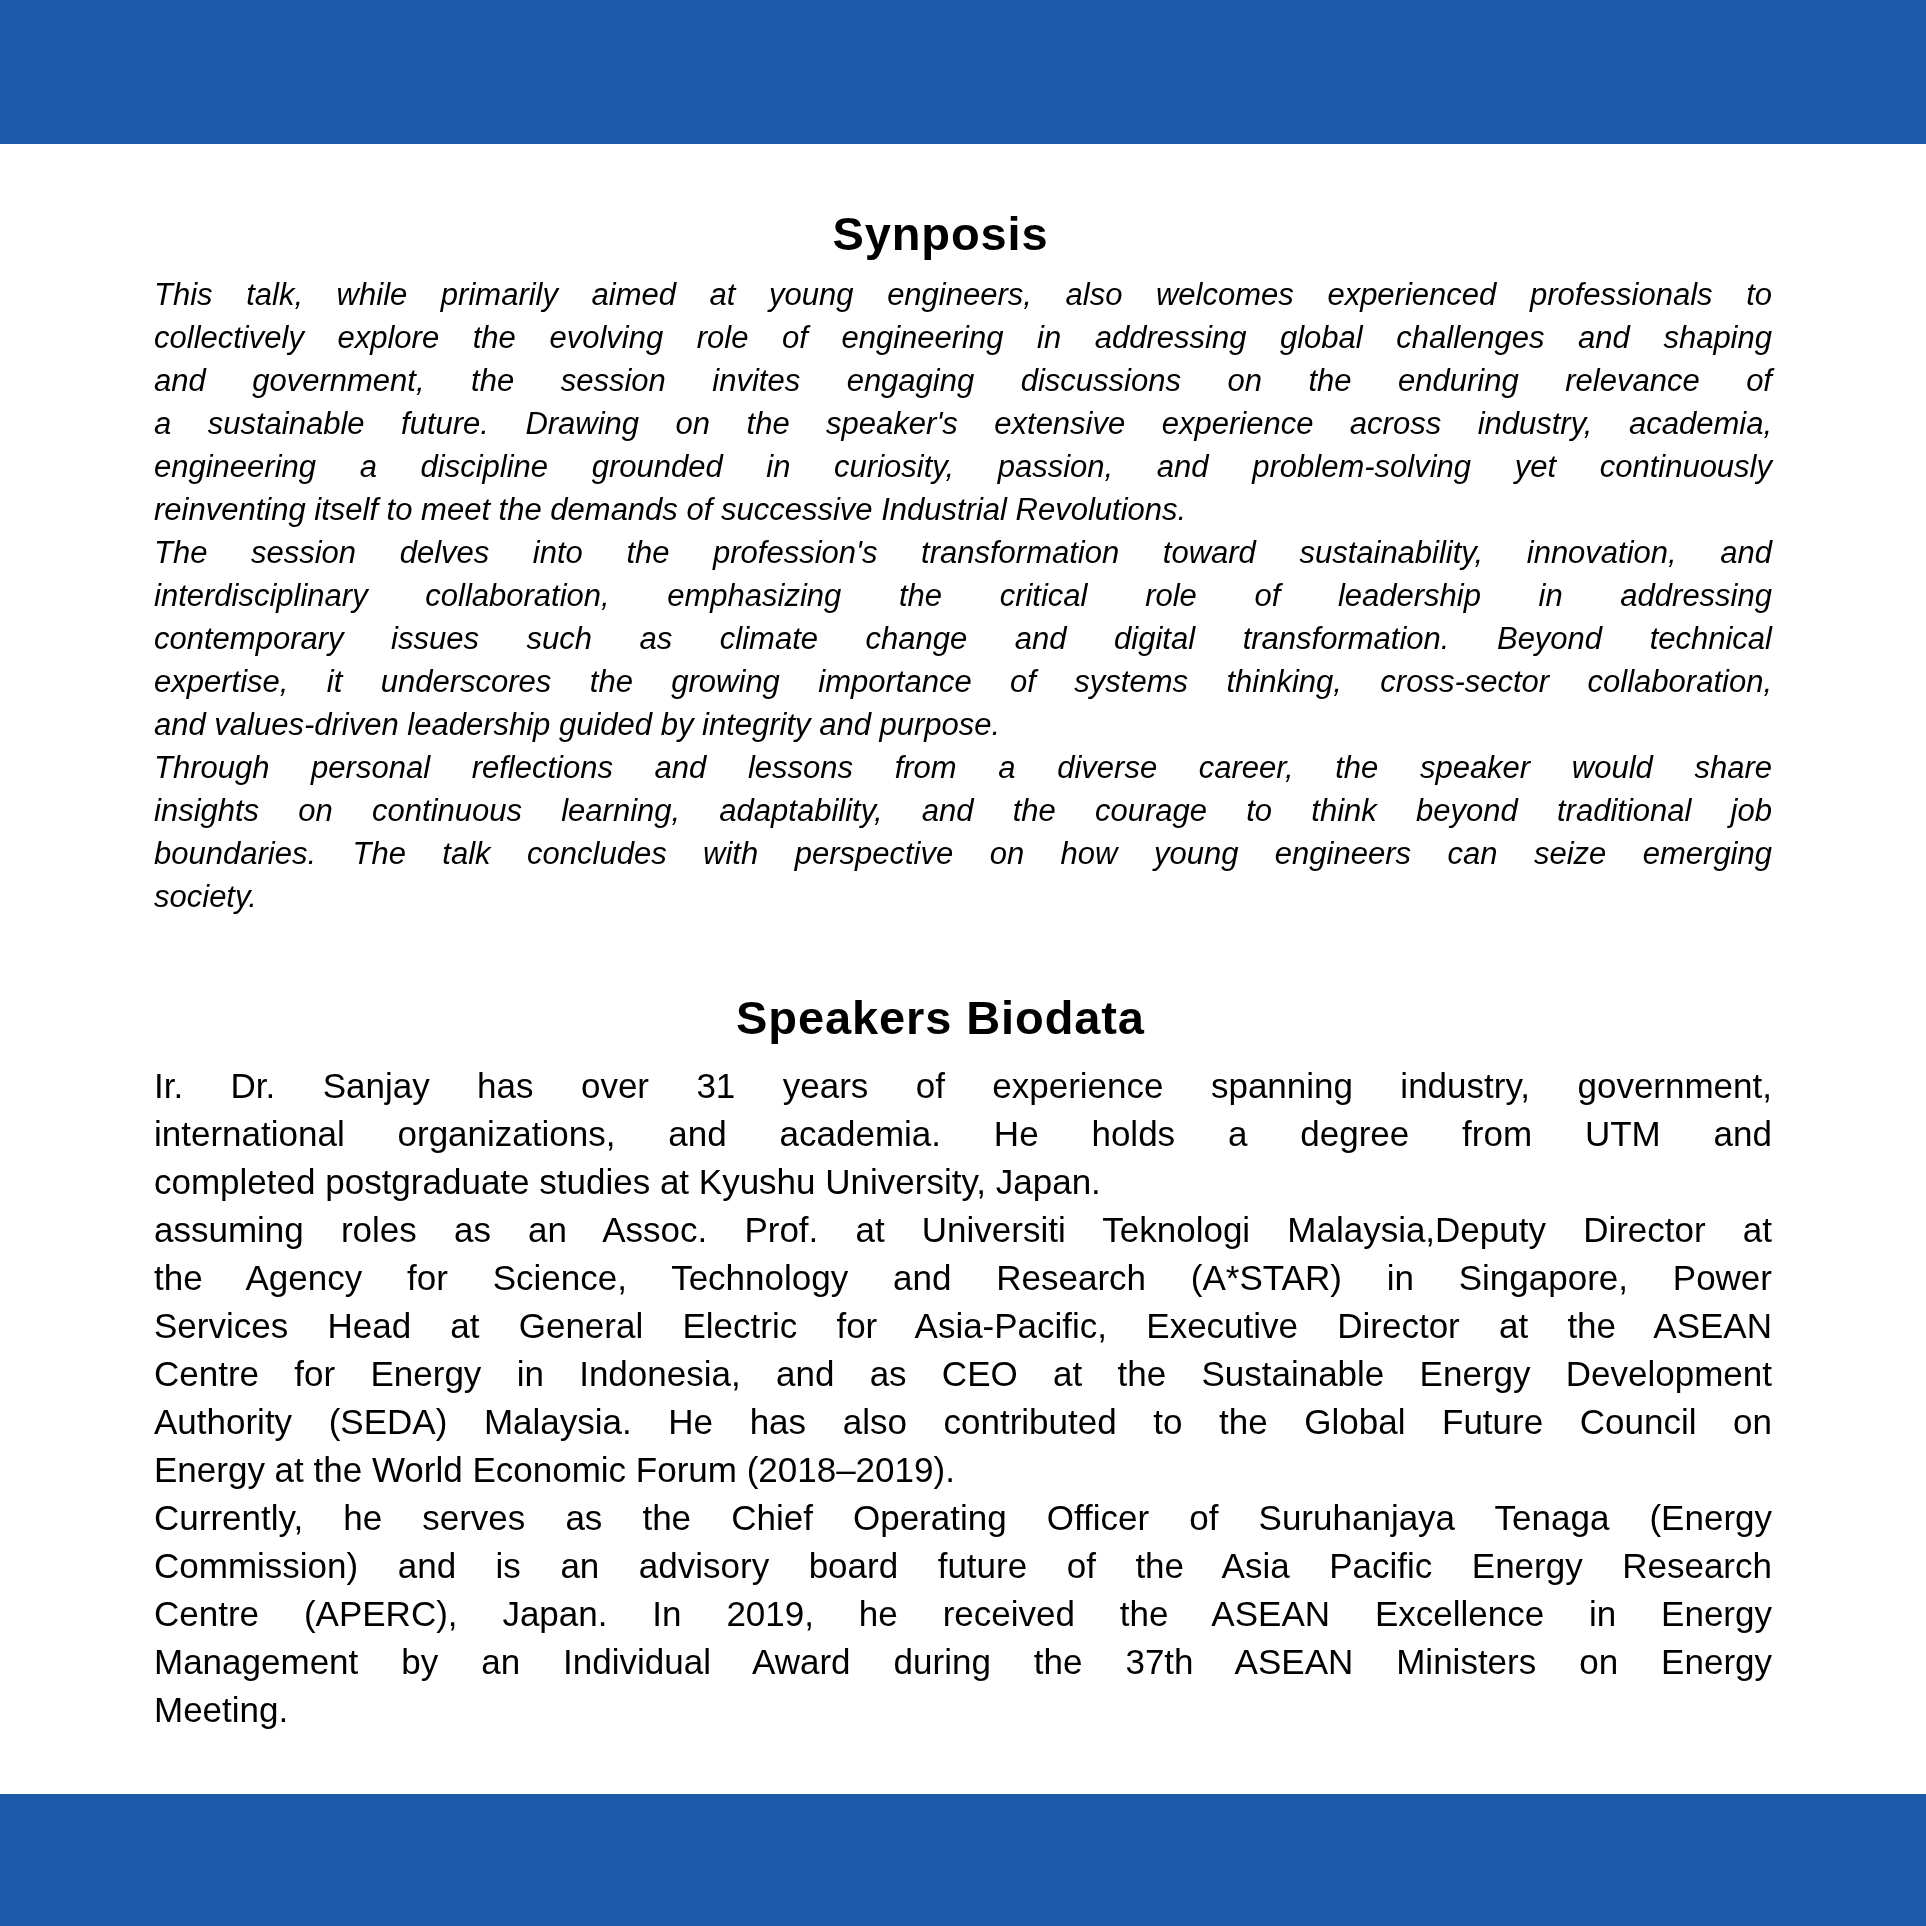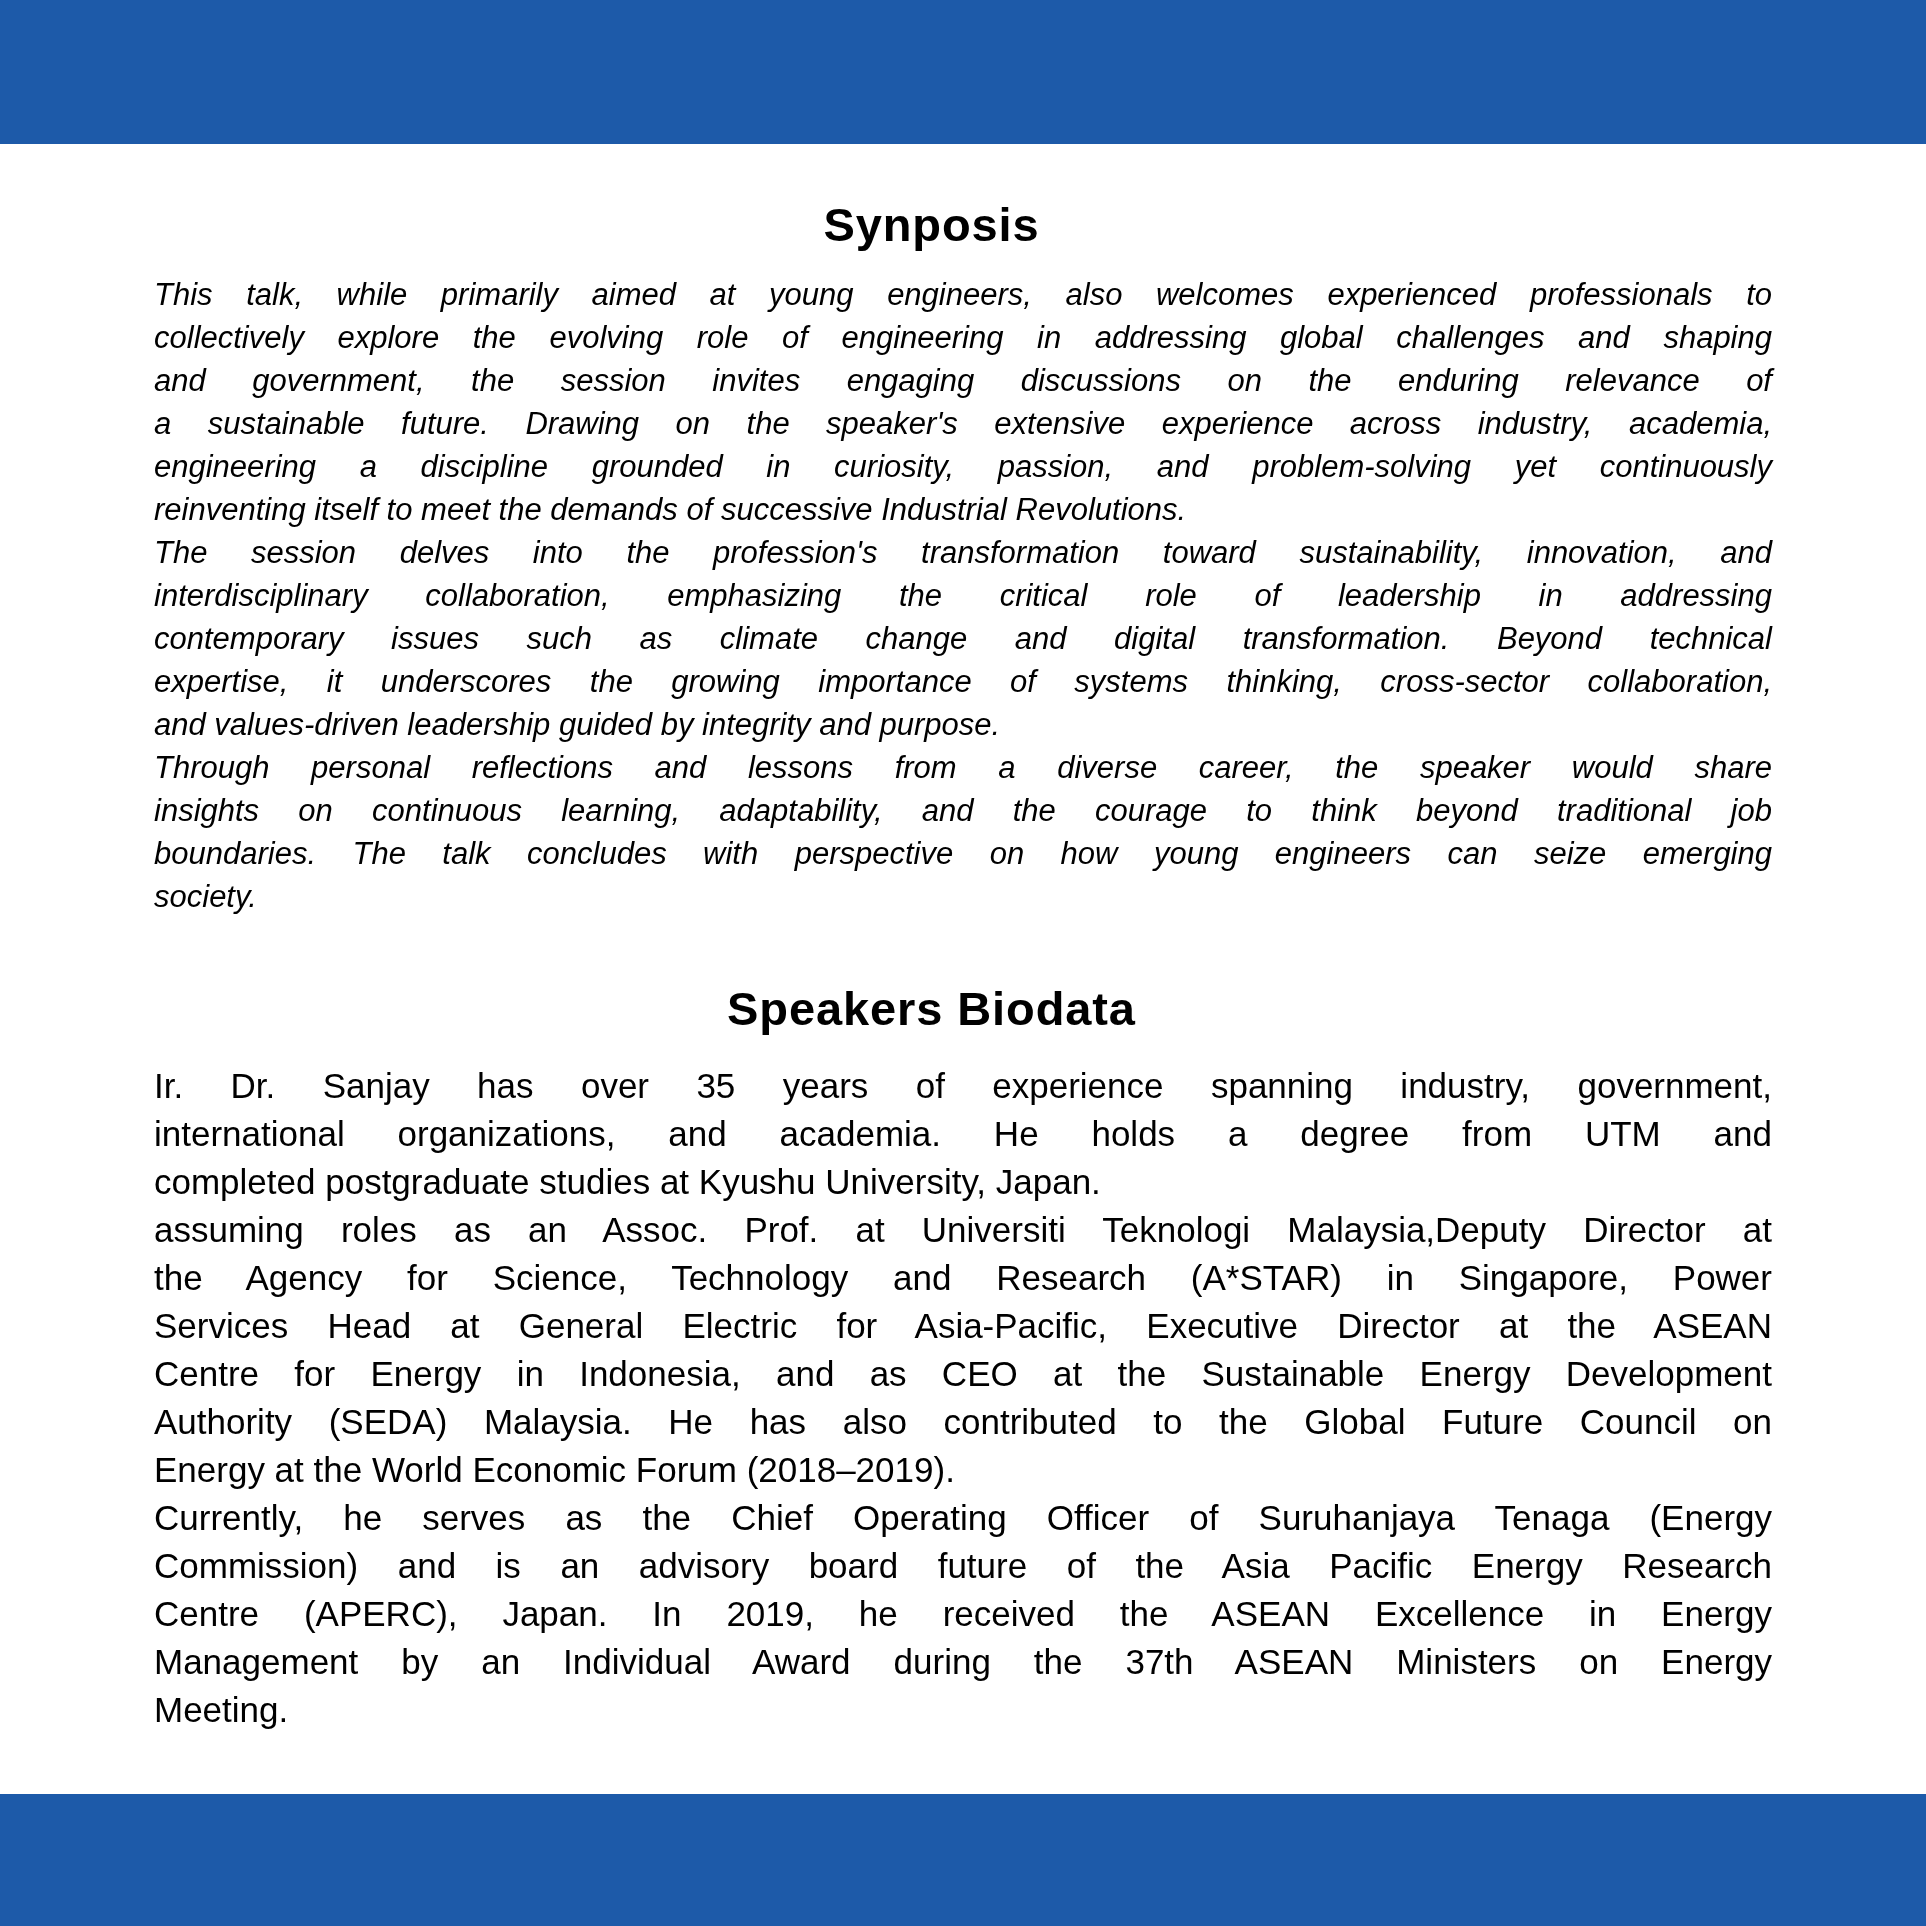--- a/index.html
+++ b/index.html
@@ -21,21 +21,21 @@
     width: 1926px;
     background: #1d5aa9;
   }
   .bar.top { top: 0; height: 144px; }
   .bar.bottom { top: 1794px; height: 132px; }
 
   .heading {
     position: absolute;
     left: 154px;
     width: 1618px;
-    margin: 0;
+    margin: 9px;
     text-align: center;
     font-weight: bold;
     font-size: 47px;
     line-height: 53px;
     
     padding-right: 63px;
     box-sizing: border-box;
     letter-spacing: 0.9px;
   }
   #synopsis-title { top: 198px; }
@@ -95,21 +95,21 @@
       <div class="line">insights on continuous learning, adaptability, and the courage to think beyond traditional job</div>
       <div class="line">boundaries. The talk concludes with perspective on how young engineers can seize emerging</div>
       <div class="line para-last">society.</div>
     </div>
   </div>
 
 <h2 class="heading" id="biodata-title">Speakers Biodata</h2>
 
 <div class="body-block" id="biodata-body">
     <div class="para">
-      <div class="line">Ir. Dr. Sanjay has over 35 years of experience spanning industry, government,</div>
+      <div class="line">Ir. Dr. Sanjay has over 31 years of experience spanning industry, government,</div>
       <div class="line">international organizations, and academia. He holds a degree from UTM and</div>
       <div class="line para-last">completed postgraduate studies at Kyushu University, Japan.</div>
     </div>
     <div class="para">
       <div class="line">assuming roles as an Assoc. Prof. at Universiti Teknologi Malaysia,Deputy Director at</div>
       <div class="line">the Agency for Science, Technology and Research (A*STAR) in Singapore, Power</div>
       <div class="line">Services Head at General Electric for Asia-Pacific, Executive Director at the ASEAN</div>
       <div class="line">Centre for Energy in Indonesia, and as CEO at the Sustainable Energy Development</div>
       <div class="line">Authority (SEDA) Malaysia. He has also contributed to the Global Future Council on</div>
       <div class="line para-last">Energy at the World Economic Forum (2018–2019).</div>

